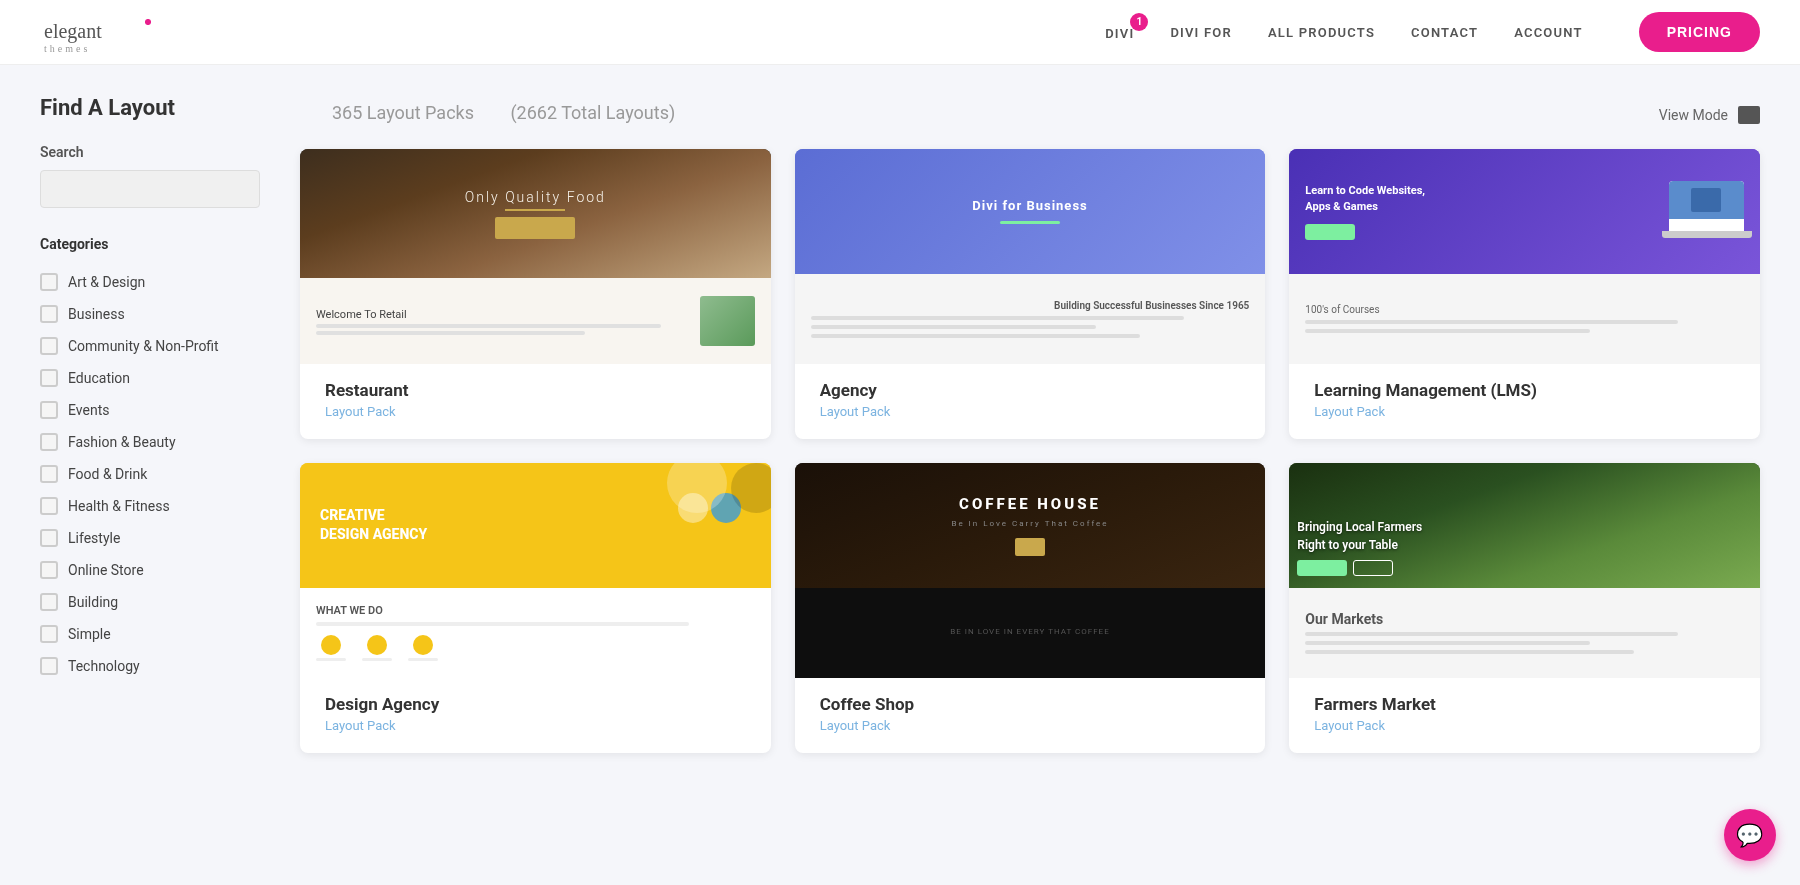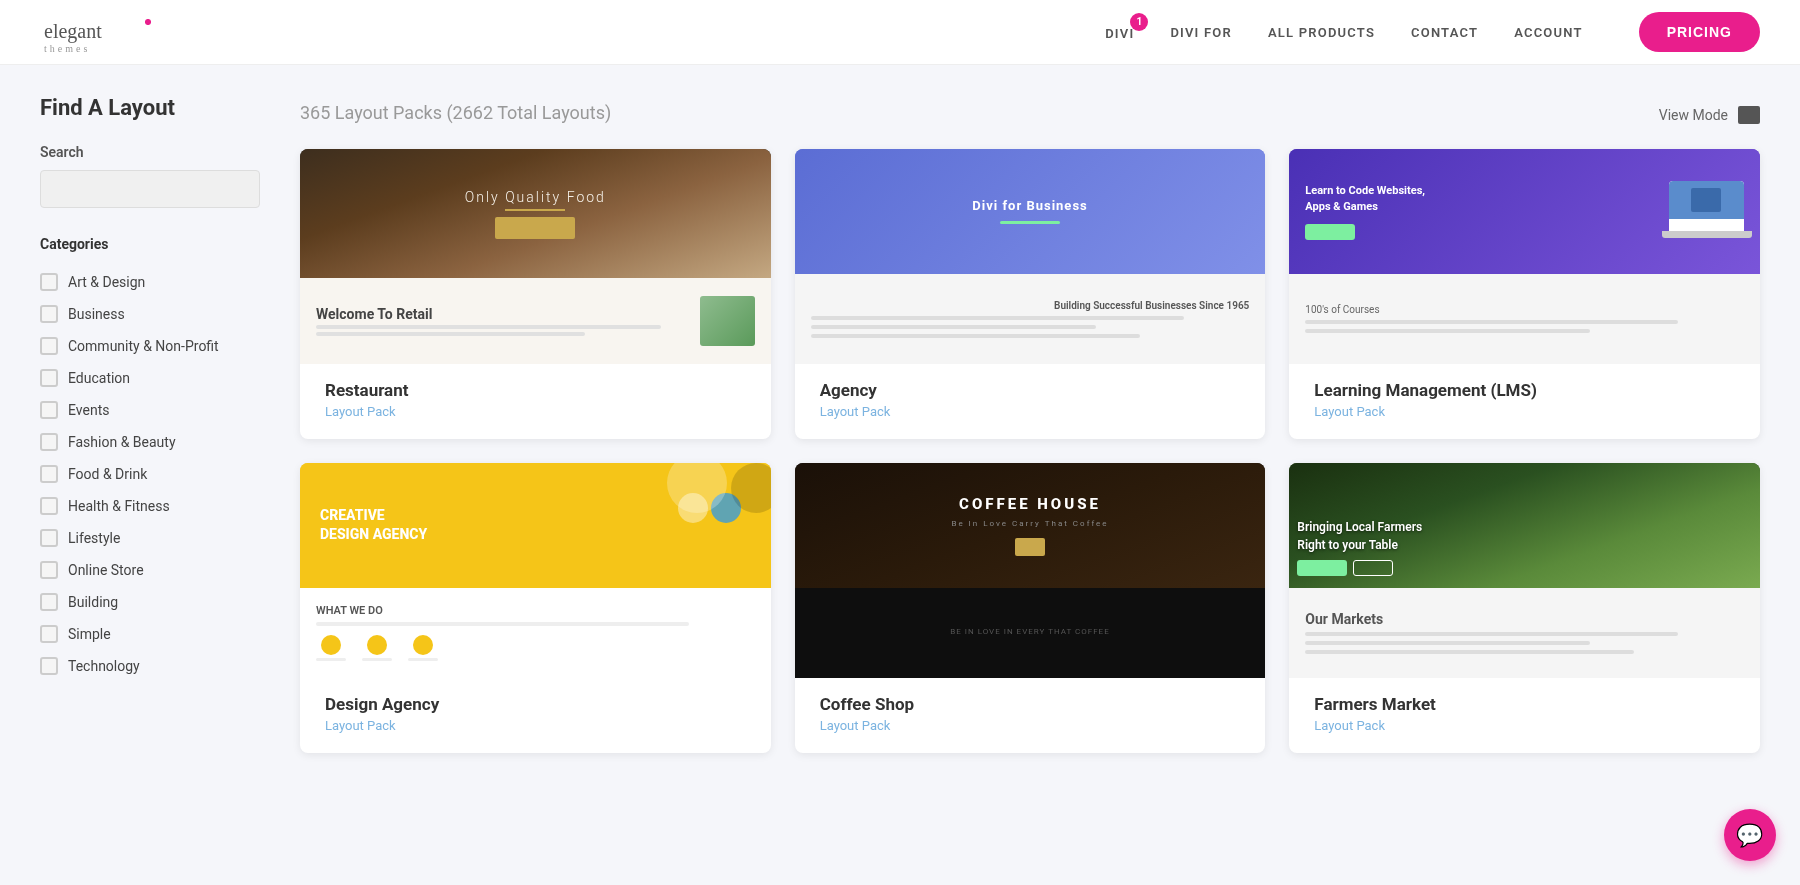--- a/index.html
+++ b/index.html
@@ -124,20 +124,21 @@
     }
     .layout-count {
       font-size: 26px;
       font-weight: 700;
       color: #333;
     }
     .layout-count span {
       color: #999;
       font-size: 18px;
       font-weight: 400;
+      margin-left: 32px;
     }
     .view-mode {
       display: flex;
       align-items: center;
       gap: 10px;
       font-size: 14px;
       color: #666;
       margin-top: 10px;
     }
     .view-mode-icon {
@@ -413,21 +414,21 @@
     <div class="card-img-restaurant card-image-inner">
       <div class="top-img" style="display:flex;align-items:center;justify-content:center;">
         <div style="text-align:center;">
           <div style="color:#f5f0e8;font-size:14px;font-weight:300;letter-spacing:2px;margin-bottom:4px;">Only Quality Food</div>
           <div style="width:60px;height:2px;background:#c9a84c;margin:0 auto 6px;"></div>
           <div style="width:80px;height:22px;background:#c9a84c;border-radius:2px;margin:0 auto;"></div>
         </div>
       </div>
       <div class="bottom-img" style="background:#f8f5f0;display:flex;align-items:center;justify-content:space-between;padding:0 16px;">
         <div style="display:flex;flex-direction:column;gap:3px;flex:1;">
-          <div style="font-size:14px;font-weight:700;color:#444;">Welcome To Retail</div>
+          <div style="font-size:11px;font-weight:400;color:#444;">Welcome To Retail</div>
           <div style="height:4px;background:#e0e0e0;border-radius:2px;width:90%;"></div>
           <div style="height:4px;background:#e0e0e0;border-radius:2px;width:70%;"></div>
         </div>
         <div style="width:55px;height:50px;background:linear-gradient(135deg,#8fbc8f,#5a9a5a);border-radius:3px;flex-shrink:0;"></div>
       </div>
     </div>
     </div>
     <div class="card-info">
       <div class="card-title">Restaurant</div>
       <div class="card-subtitle">Layout Pack</div>

